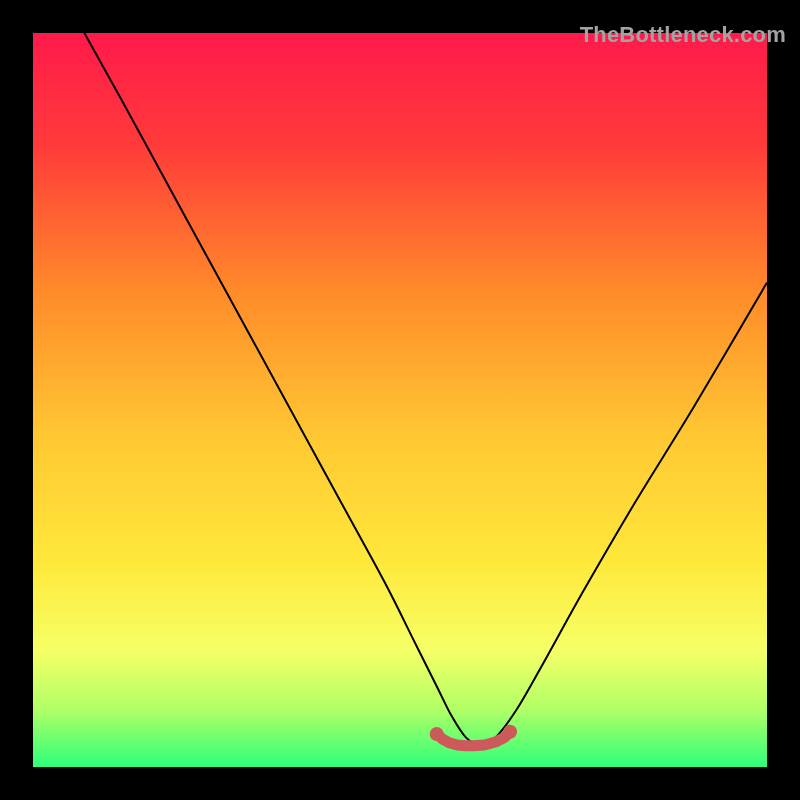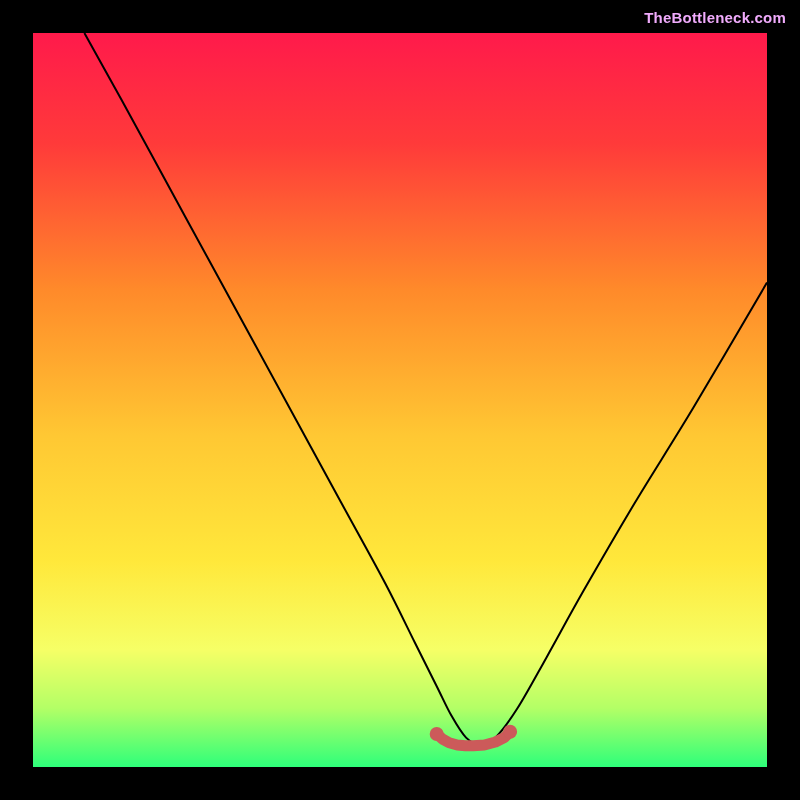--- a/index.html
+++ b/index.html
@@ -12,24 +12,24 @@
     font-family: Arial, Helvetica, sans-serif;
   }
   .container {
     position: relative;
     width: 800px;
     height: 800px;
     background: #000000;
   }
   .watermark {
     position: absolute;
-    top: 9px;
+    top: 22px;
     right: 14px;
-    color: #f0abfc;
-    font-size: 15px;
+    color: #a3a3a3;
+    font-size: 22px;
     font-weight: 600;
     letter-spacing: 0.2px;
     z-index: 5;
   }
   .plot {
     position: absolute;
     left: 33px;
     top: 33px;
     width: 734px;
     height: 734px;

